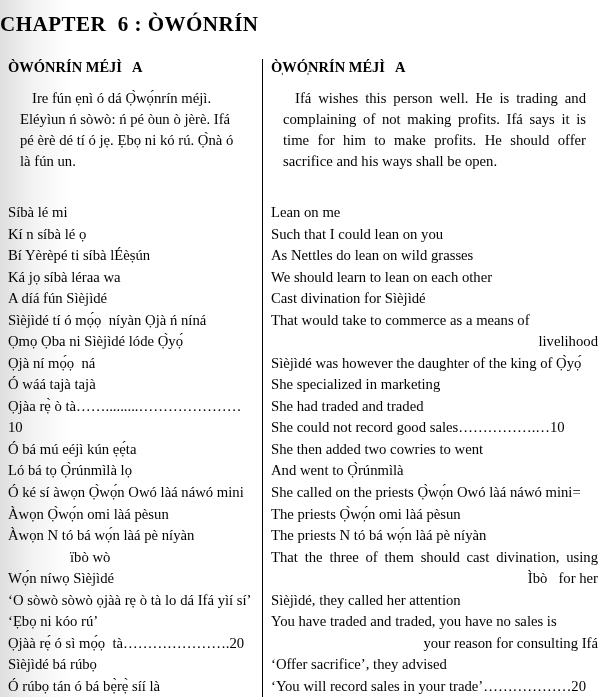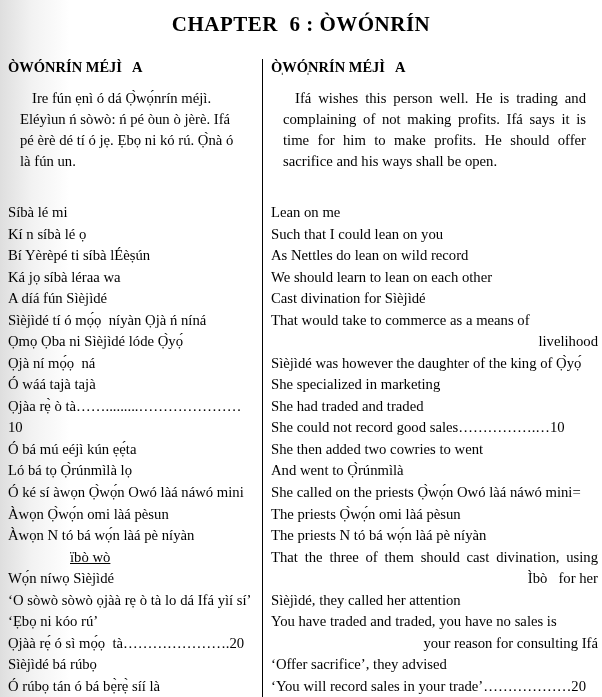--- a/index.html
+++ b/index.html
@@ -25,21 +25,20 @@
     z-index: 0;
   }
   .page {
     position: relative;
     z-index: 1;
     width: 602px;
     height: 697px;
     box-sizing: border-box;
   }
   .chapter-title {
-    text-align: center;
     font-weight: bold;
     font-size: 21px;
     letter-spacing: 0.5px;
     padding-top: 12px;
     white-space: pre;
   }
   .columns {
     display: flex;
     align-items: flex-start;
     margin-top: 22px;
@@ -82,21 +81,20 @@
     white-space: pre-wrap;
     margin: 0;
   }
   .verse .ln.just {
     text-align: justify;
     text-align-last: justify;
     white-space: normal;
   }
   .verse .ln.indent {
     padding-left: 62px;
-    text-decoration: underline;
   }
   .verse .ln.indent-r {
     padding-left: 88px;
     text-align: right;
   }
 </style>
 </head>
 <body>
 
 <div class="scan-shade"></div>
@@ -136,21 +134,21 @@
           <div class="ln">N ní wá ń jó n ní ń yọ̀</div>
         </div>
     </div>
 
     <div class="col col-right">
       <div class="heading">Ò̩WÓ̩NRÍN MÉJÌ   A</div>
       <p class="intro">Ifá wishes this person well. He is trading and complaining of not making profits. Ifá says it is time for him to make profits. He should offer sacrifice and his ways shall be open.</p>
       <div class="verse">
           <div class="ln">Lean on me</div>
           <div class="ln">Such that I could lean on you</div>
-          <div class="ln">As Nettles do lean on wild record</div>
+          <div class="ln">As Nettles do lean on wild grasses</div>
           <div class="ln">We should learn to lean on each other</div>
           <div class="ln">Cast divination for Sìèjìdé</div>
           <div class="ln">That would take to commerce as a means of</div>
           <div class="ln indent-r">livelihood</div>
           <div class="ln">Sìèjìdé was however the daughter of the king of Ọ̀yọ́</div>
           <div class="ln">She specialized in marketing</div>
           <div class="ln">She had traded and traded</div>
           <div class="ln">She could not record good sales…………….…10</div>
           <div class="ln">She then added two cowries to went</div>
           <div class="ln">And went to Ọ̀rúnmìlà</div>

